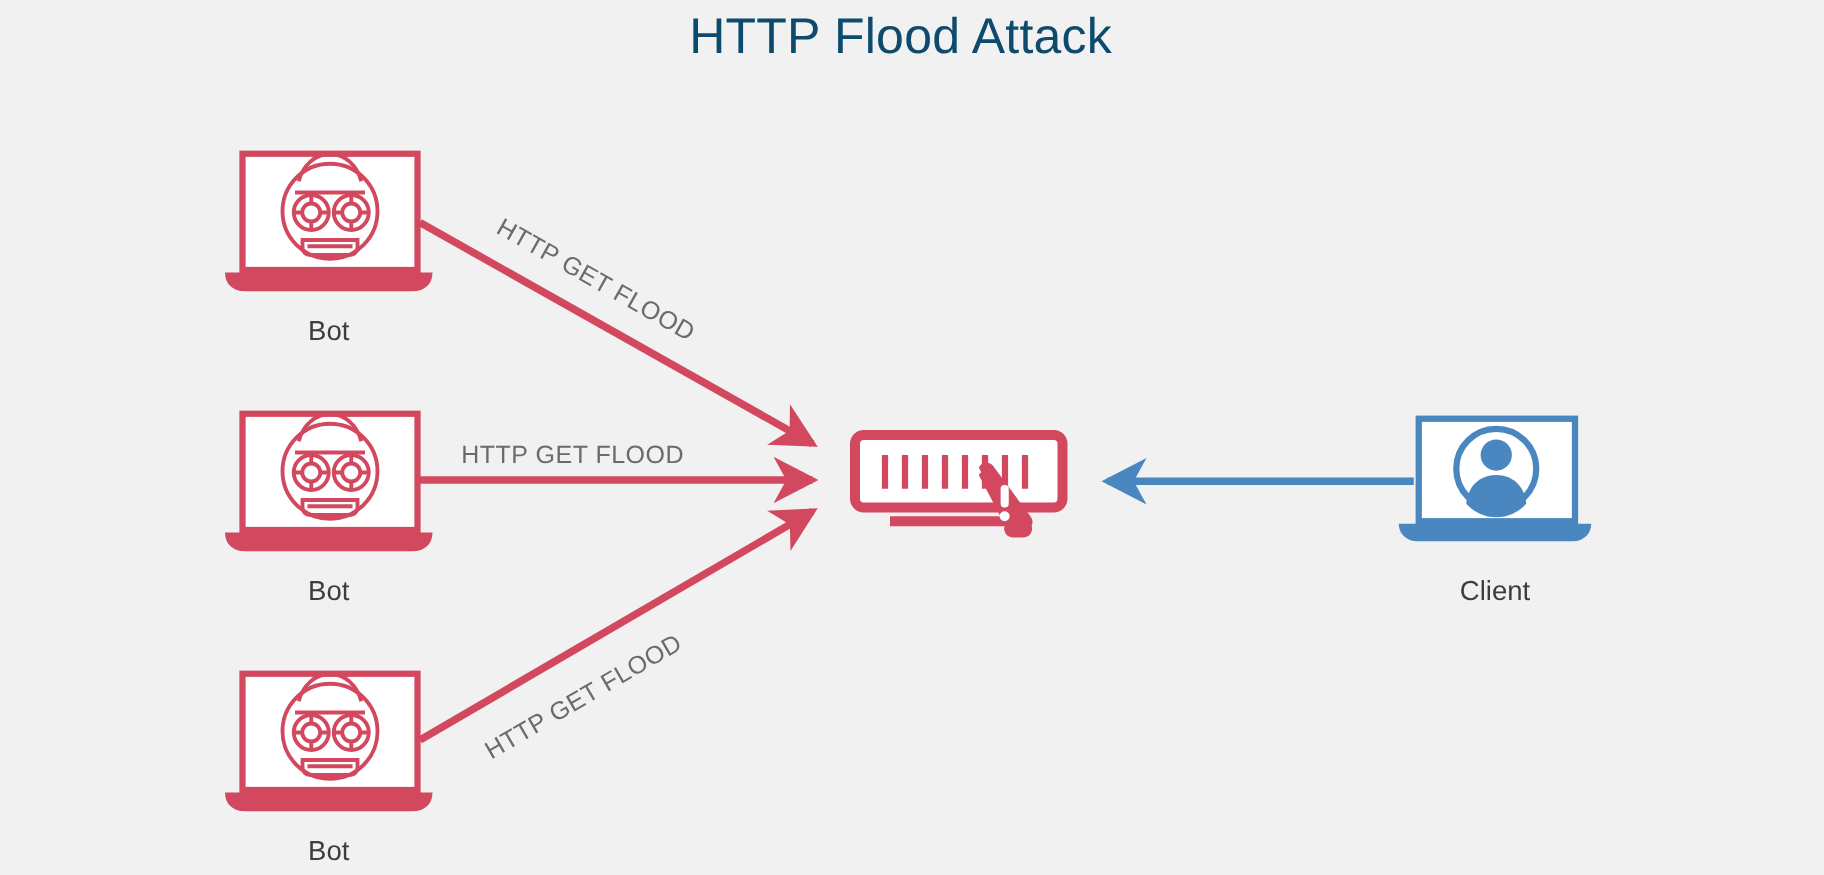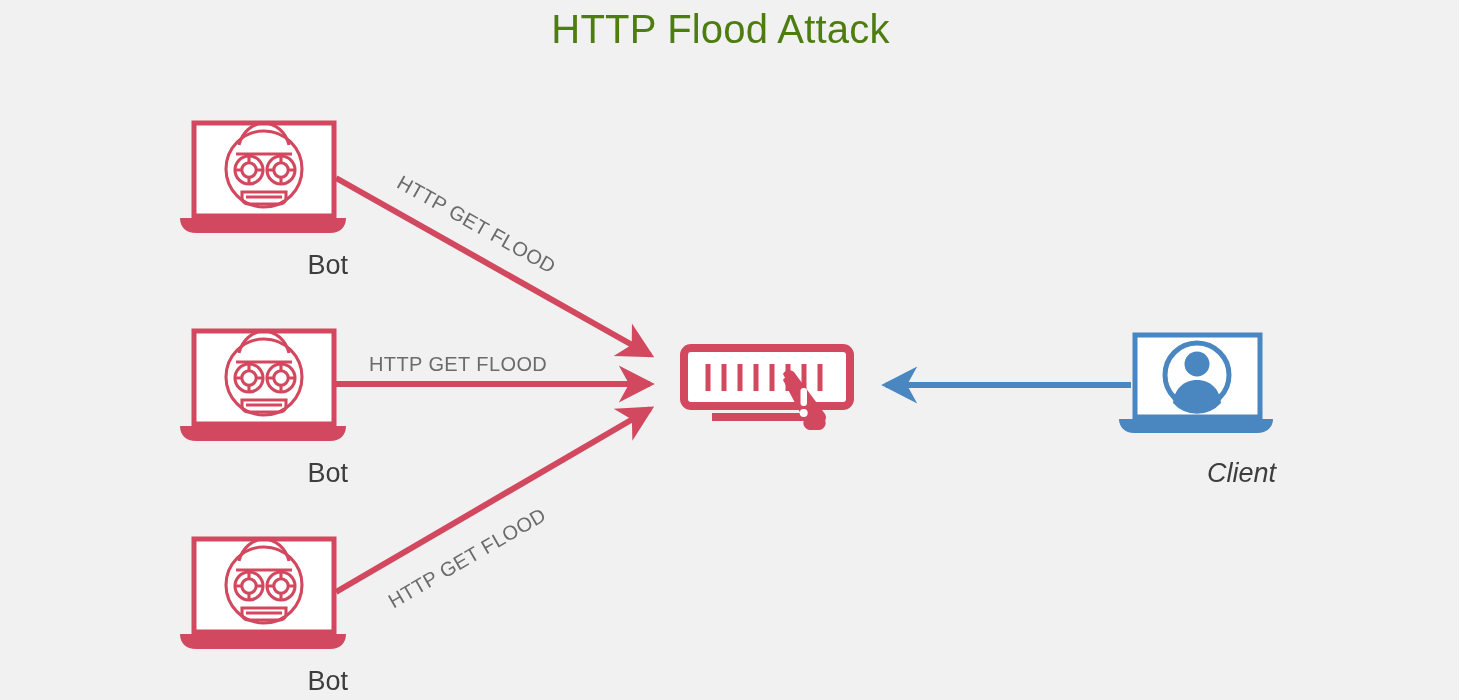--- a/index.html
+++ b/index.html
@@ -22,28 +22,28 @@
     background: #f1f1f1;
   }
   .title {
     position: absolute;
     left: 0;
     top: 2px;
     width: 1441px;
     text-align: center;
     font-size: 40px;
     font-weight: 400;
-    color: #4d7c0f;
+    color: #0c4a6e;
     letter-spacing: 0.2px;
     line-height: 54px;
   }
   .node-label {
     position: absolute;
-    text-align: right;
-    font-size: 27px;
+    text-align: center;
+    font-size: 22px;
     color: #3d3d3d;
     line-height: 30px;
     white-space: nowrap;
   }
   .edge-label {
     position: absolute;
     font-size: 20px;
     color: #6b6b6b;
     letter-spacing: 0.4px;
     white-space: nowrap;
@@ -179,15 +179,15 @@
 
   <div class="icon-wrap" style="left:1116px; top:330px; width:160px; height:106px;">
     <svg width="160" height="106" viewBox="0 0 160 106">
       <rect x="19" y="5" width="125" height="82" fill="#ffffff" stroke="#4a86bf" stroke-width="5"></rect>
       <path d="M3,89 H157 c0,8 -6,14 -15,14 H18 C9,103 3,97 3,89 Z" fill="#4a86bf"></path>
       <circle cx="81" cy="45" r="32" fill="none" stroke="#4a86bf" stroke-width="5"></circle>
       <circle cx="81" cy="34" r="12.5" fill="#4a86bf"></circle>
       <path d="M81,50 c-14,0 -23,10 -24,23 a32,32 0 0 0 48,0 c-1,-13 -10,-23 -24,-23 Z" fill="#4a86bf"></path>
     </svg>
   </div>
-  <div class="node-label" style="left:1116px; top:458px; width:160px;font-style:italic;">Client</div>
+  <div class="node-label" style="left:1116px; top:458px; width:160px;">Client</div>
 
 </div>
 
 </body></html>

